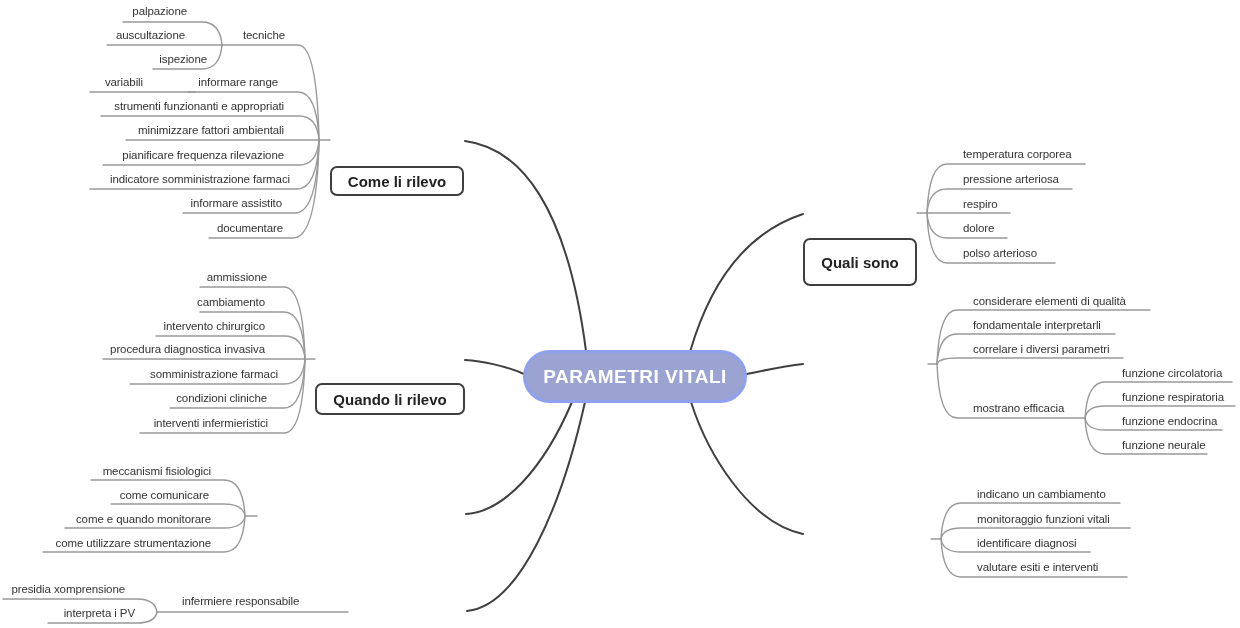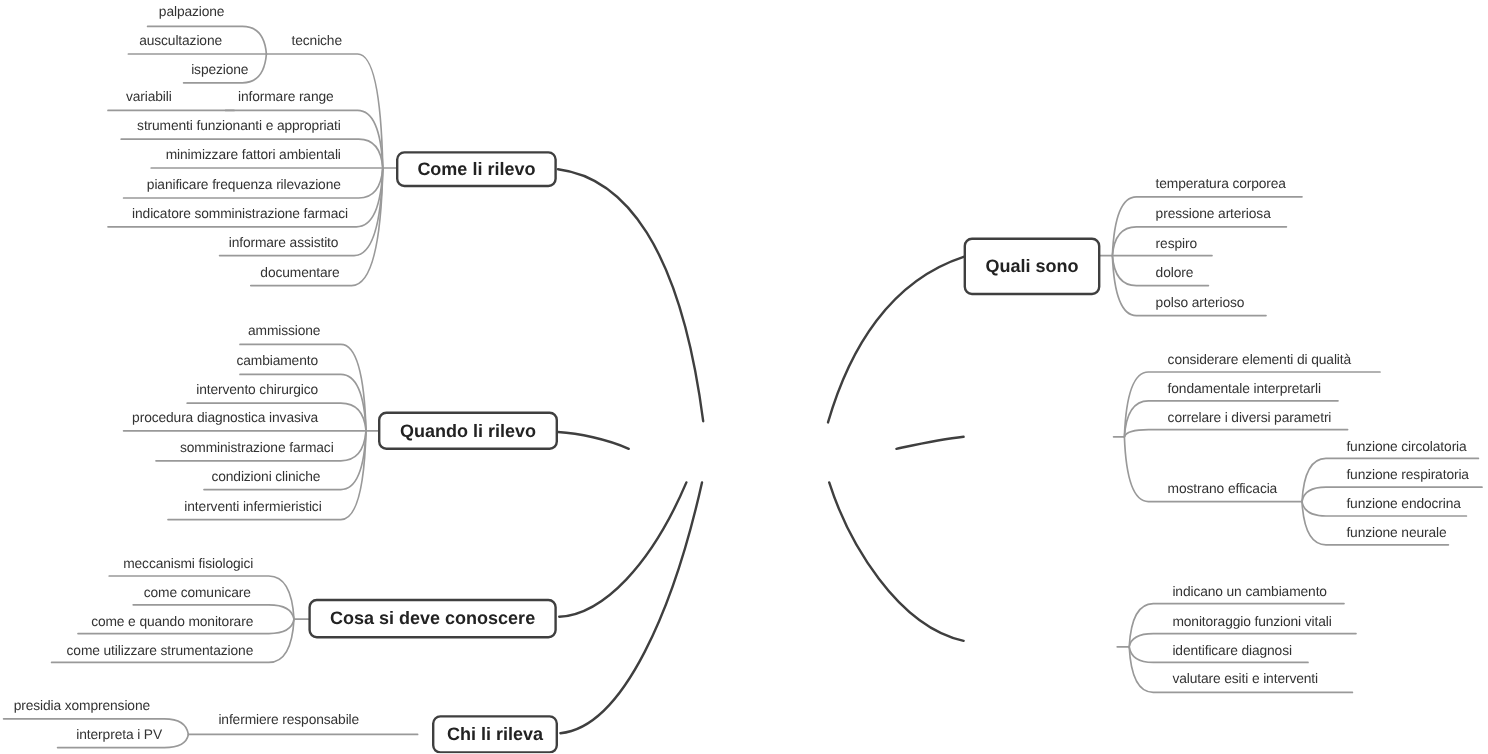--- a/index.html
+++ b/index.html
@@ -5,21 +5,21 @@
   html,body{margin:0;padding:0;background:#fff;}
   .canvas{position:relative;width:1240px;height:628px;background:var(--background,#fff);
     overflow:hidden;font-family:"Liberation Sans",sans-serif;}
   svg.edges{position:absolute;left:0;top:0;width:1240px;height:628px;}
   .leaf-line{stroke:var(--leaf-line,#999);stroke-width:1.4;fill:none;stroke-linecap:round;}
   .branch-line{stroke:var(--branch-line,#3f3f3f);stroke-width:2;fill:none;stroke-linecap:round;}
   .leaf{position:absolute;transform:translateY(-54%);font-size:11.5px;letter-spacing:-0.1px;
     color:var(--leaf-text,#333);white-space:nowrap;}
   .topic{position:absolute;box-sizing:border-box;background:var(--box-fill,#fff);
     border:2px solid var(--box-border,#3f3f3f);border-radius:7px;display:flex;align-items:center;
-    justify-content:center;font-size:15px;font-weight:bold;color:var(--box-text,#222);white-space:nowrap;}
+    justify-content:center;font-size:15px;font-weight:bold;color:var(--box-text,#222);white-space:nowrap;margin-top:40px;}
   .root-node{position:absolute;box-sizing:border-box;left:523px;top:350px;width:224px;height:53px;
     background:var(--root-fill,#9aa3d2);border:3px solid var(--root-border,#8fa0ee);border-radius:27px;
     display:flex;align-items:center;justify-content:center;font-size:19px;font-weight:bold;
     letter-spacing:.5px;color:var(--root-text,#fff);white-space:nowrap;}
 </style>
 </head>
 <body>
 
 <div class="canvas">
 
@@ -82,24 +82,24 @@
 
     <path class="branch-line" d="M465,141 C520,148 567,205 586,351"></path>
     <path class="branch-line" d="M465,360 C482,361 506,366 524,374"></path>
     <path class="branch-line" d="M466,514 C503,512 543,470 572,402"></path>
     <path class="branch-line" d="M467,611 C520,606 562,505 585,402"></path>
     <path class="branch-line" d="M690,352 C708,290 742,234 803,214"></path>
     <path class="branch-line" d="M747,374 C766,370 784,366 803,364"></path>
     <path class="branch-line" d="M691,402 C707,452 748,522 803,534"></path>
   </svg>
 
+  <div class="root-node">PARAMETRI VITALI</div>
 
   <div class="topic" style="left:330px;top:126px;width:134px;height:30px">Come li rilevo</div>
   <div class="topic" style="left:315px;top:343px;width:150px;height:32px">Quando li rilevo</div>
-  <div class="topic" style="left:257px;top:499px;width:207px;height:33px">Cosa si deve conoscere</div>
   <div class="topic" style="left:360px;top:596px;width:105px;height:32px">Chi li rileva</div>
   <div class="topic" style="left:803px;top:198px;width:114px;height:48px">Quali sono</div>
 
   <div class="leaf" style="right:1053px;top:11px">palpazione</div>
   <div class="leaf" style="right:1055px;top:35px">auscultazione</div>
   <div class="leaf" style="right:1033px;top:59px">ispezione</div>
   <div class="leaf" style="right:955px;top:35px">tecniche</div>
   <div class="leaf" style="right:1097px;top:82px">variabili</div>
   <div class="leaf" style="right:962px;top:82px">informare range</div>
   <div class="leaf" style="right:956px;top:106px">strumenti funzionanti e appropriati</div>

